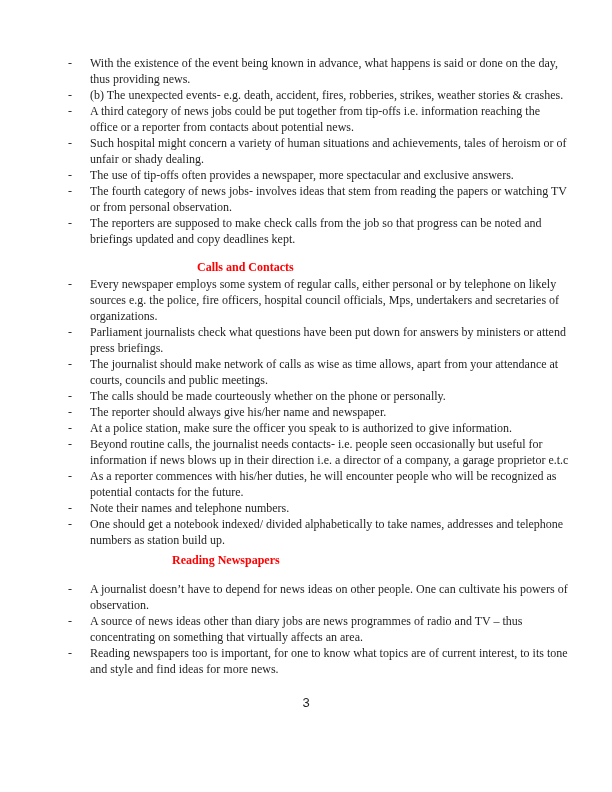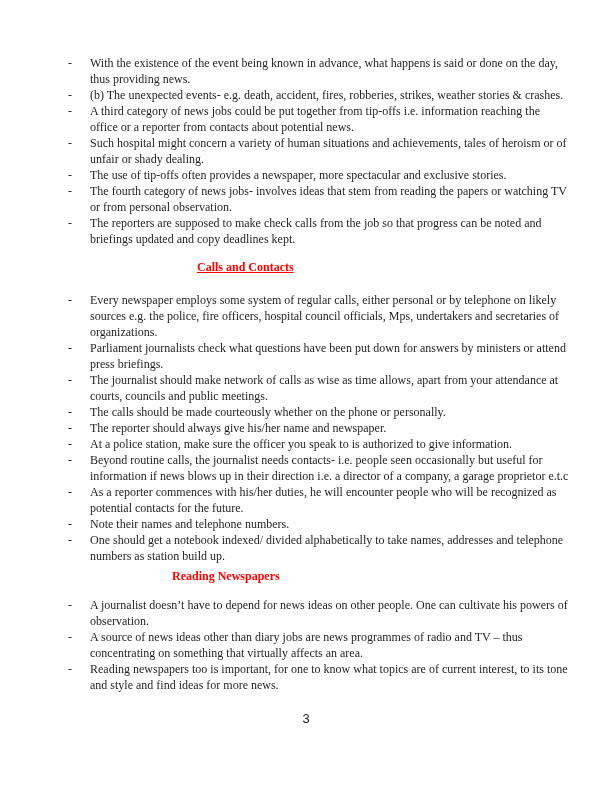--- a/index.html
+++ b/index.html
@@ -32,22 +32,21 @@
   .bullet-text {
     flex: 1 1 auto;
     max-width: 480px;
   }
   .section-heading {
     font-weight: bold;
     color: var(--heading-color, #ff0000);
     white-space: nowrap;
   }
   .section-1 .section-heading {
-    margin: 12px 0 17px 129px;
-    text-decoration: underline;
+    margin: 12px 0 1px 129px;
   }
   .section-2 .section-heading {
     margin: 4px 0 13px 104px;
   }
   .page-number {
     margin: 17px -42px 0 -68px;
     text-align: center;
     font-family: "Liberation Sans", "DejaVu Sans", sans-serif;
     font-size: 13px;
     line-height: 18px;
@@ -73,21 +72,21 @@
           <div class="bullet-item">
     <span class="bullet-marker">-</span>
     <span class="bullet-text">A third category of news jobs could be put together from tip-offs i.e. information reaching the office or a reporter from contacts about potential news.</span>
   </div>
           <div class="bullet-item">
     <span class="bullet-marker">-</span>
     <span class="bullet-text">Such hospital might concern a variety of human situations and achievements, tales of heroism or of unfair or shady dealing.</span>
   </div>
           <div class="bullet-item">
     <span class="bullet-marker">-</span>
-    <span class="bullet-text">The use of tip-offs often provides a newspaper, more spectacular and exclusive stories.</span>
+    <span class="bullet-text">The use of tip-offs often provides a newspaper, more spectacular and exclusive answers.</span>
   </div>
           <div class="bullet-item">
     <span class="bullet-marker">-</span>
     <span class="bullet-text">The fourth category of news jobs- involves ideas that stem from reading the papers or watching TV or from personal observation.</span>
   </div>
           <div class="bullet-item">
     <span class="bullet-marker">-</span>
     <span class="bullet-text">The reporters are supposed to make check calls from the job so that progress can be noted and briefings updated and copy deadlines kept.</span>
   </div>
         </div>

